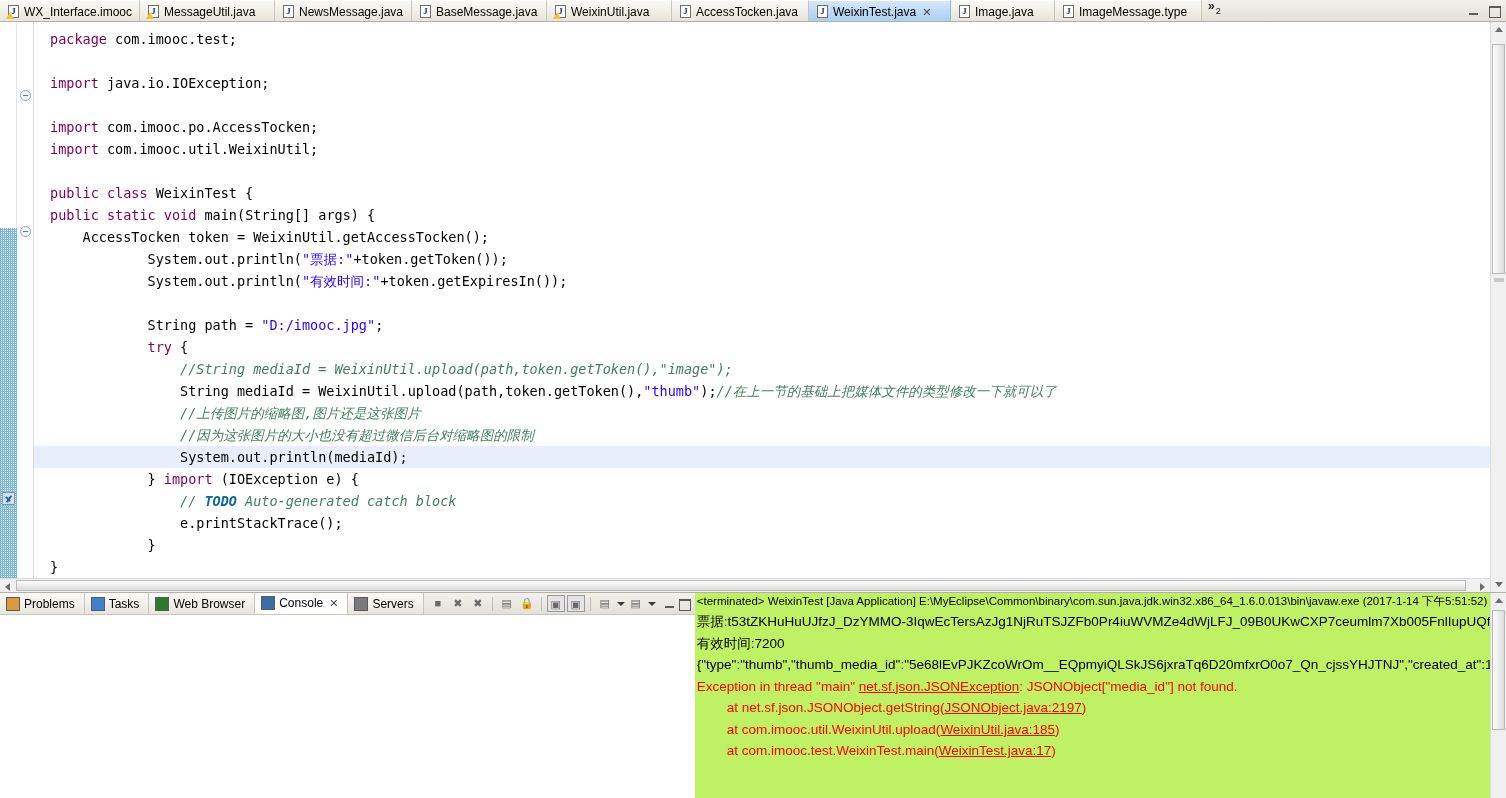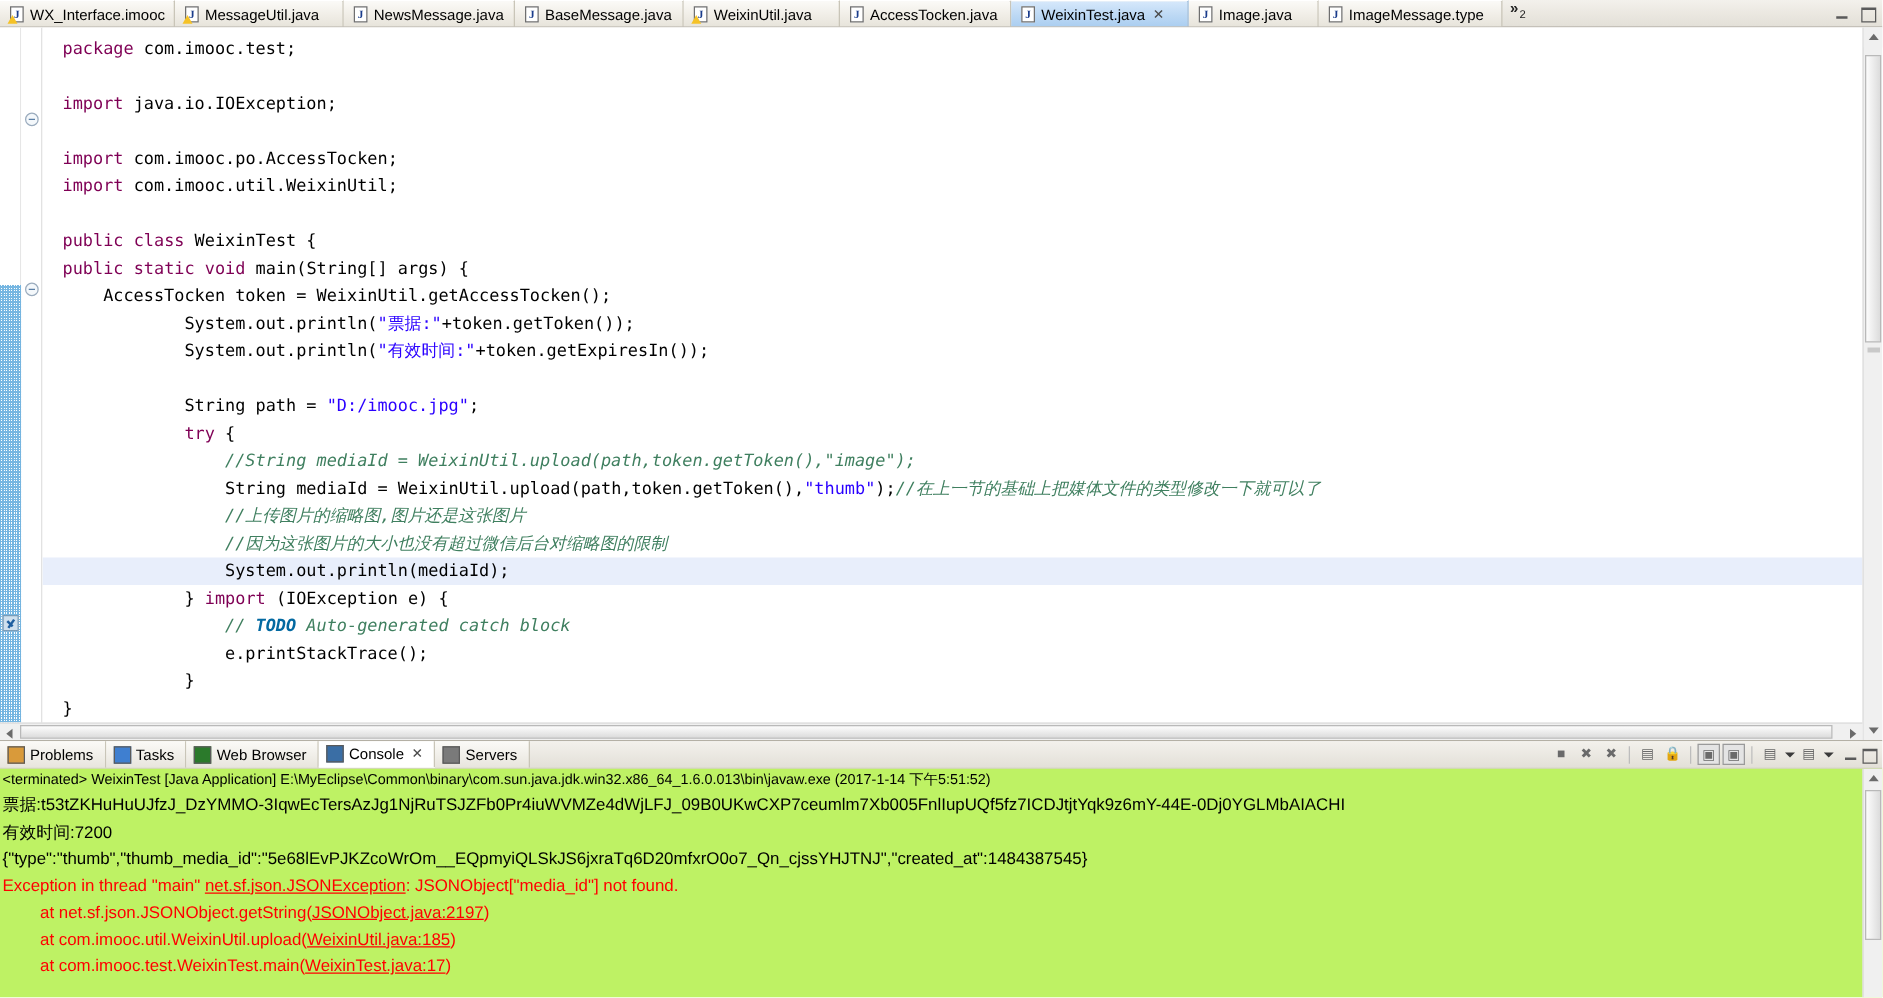--- a/index.html
+++ b/index.html
@@ -240,21 +240,21 @@
     width: 2px; height: 8px; background: #1f5fa0;
     transform: rotate(35deg);
   }
 
   
   #bottom {
     position: relative;
     height: 206px;
     background: #ffffff;
     display: flex;
-    flex-direction: column;
+    flex-direction: row;
     border-top: 1px solid #b4b0a5;
   }
   #view-tabbar {
     height: 22px;
     display: flex;
     align-items: stretch;
     background: linear-gradient(to bottom, #f3f1ec, #e3e0d8);
     border-bottom: 1px solid #c9c5b8;
     white-space: nowrap;
   }

